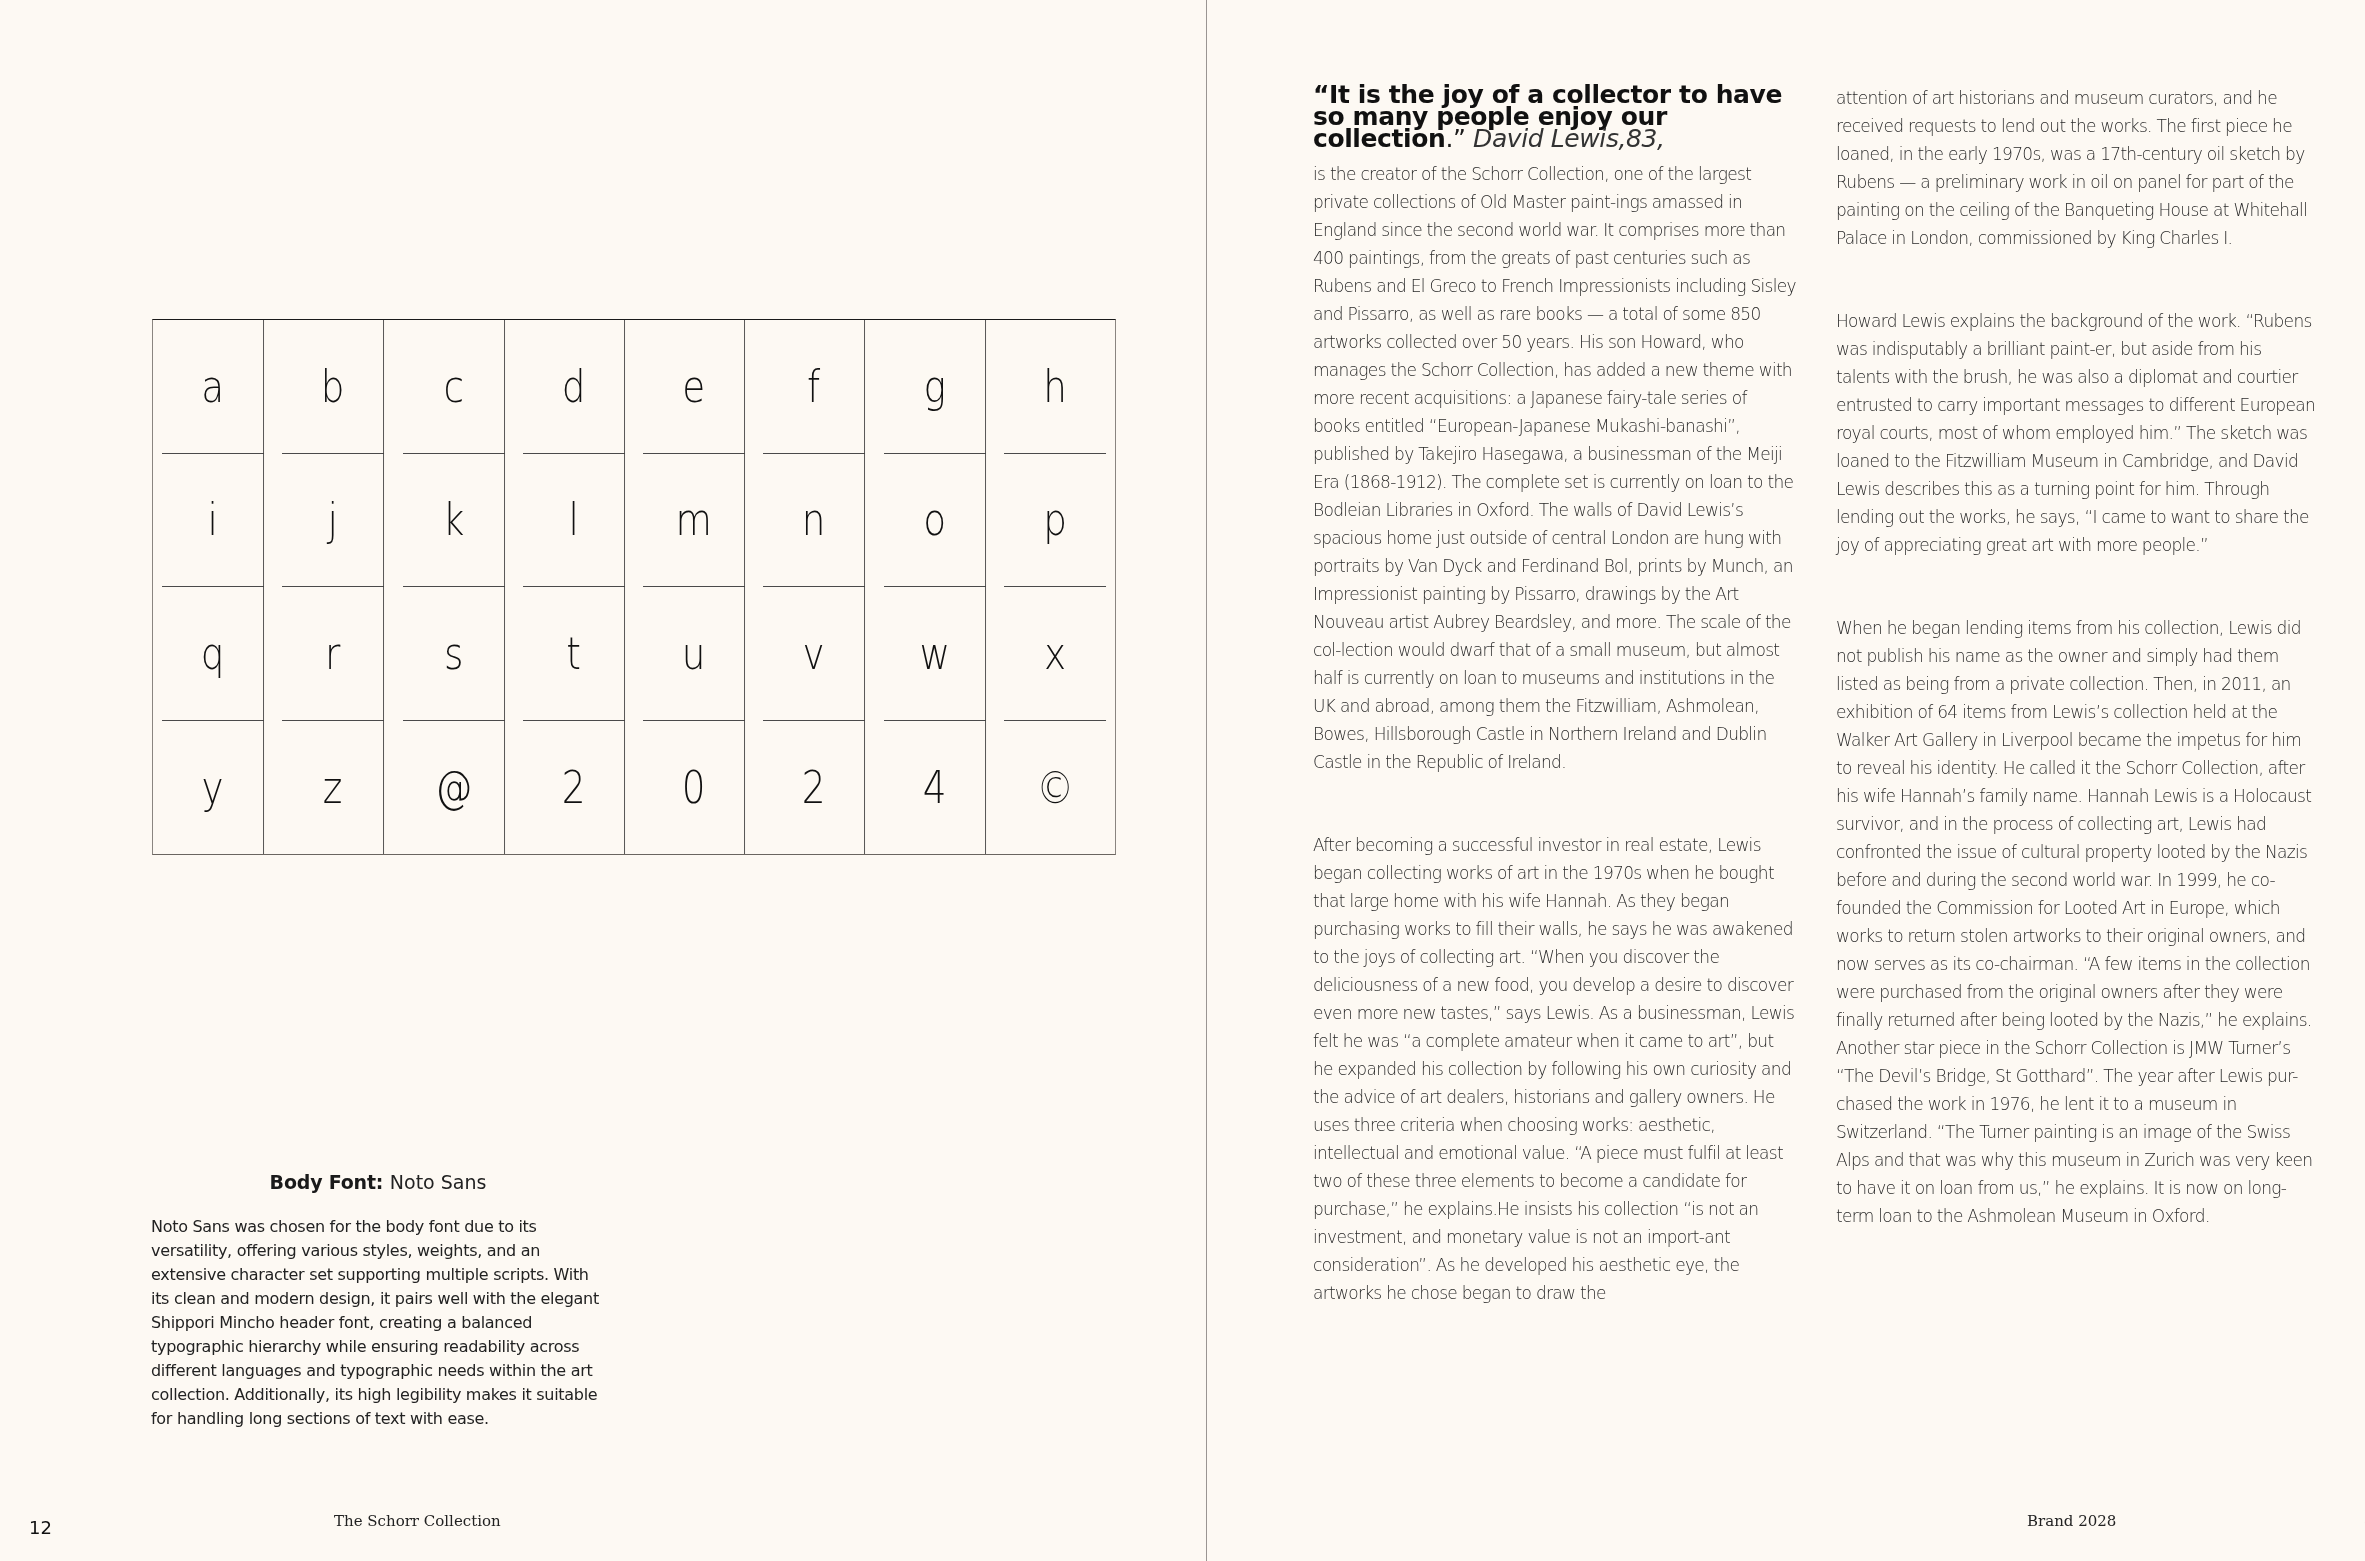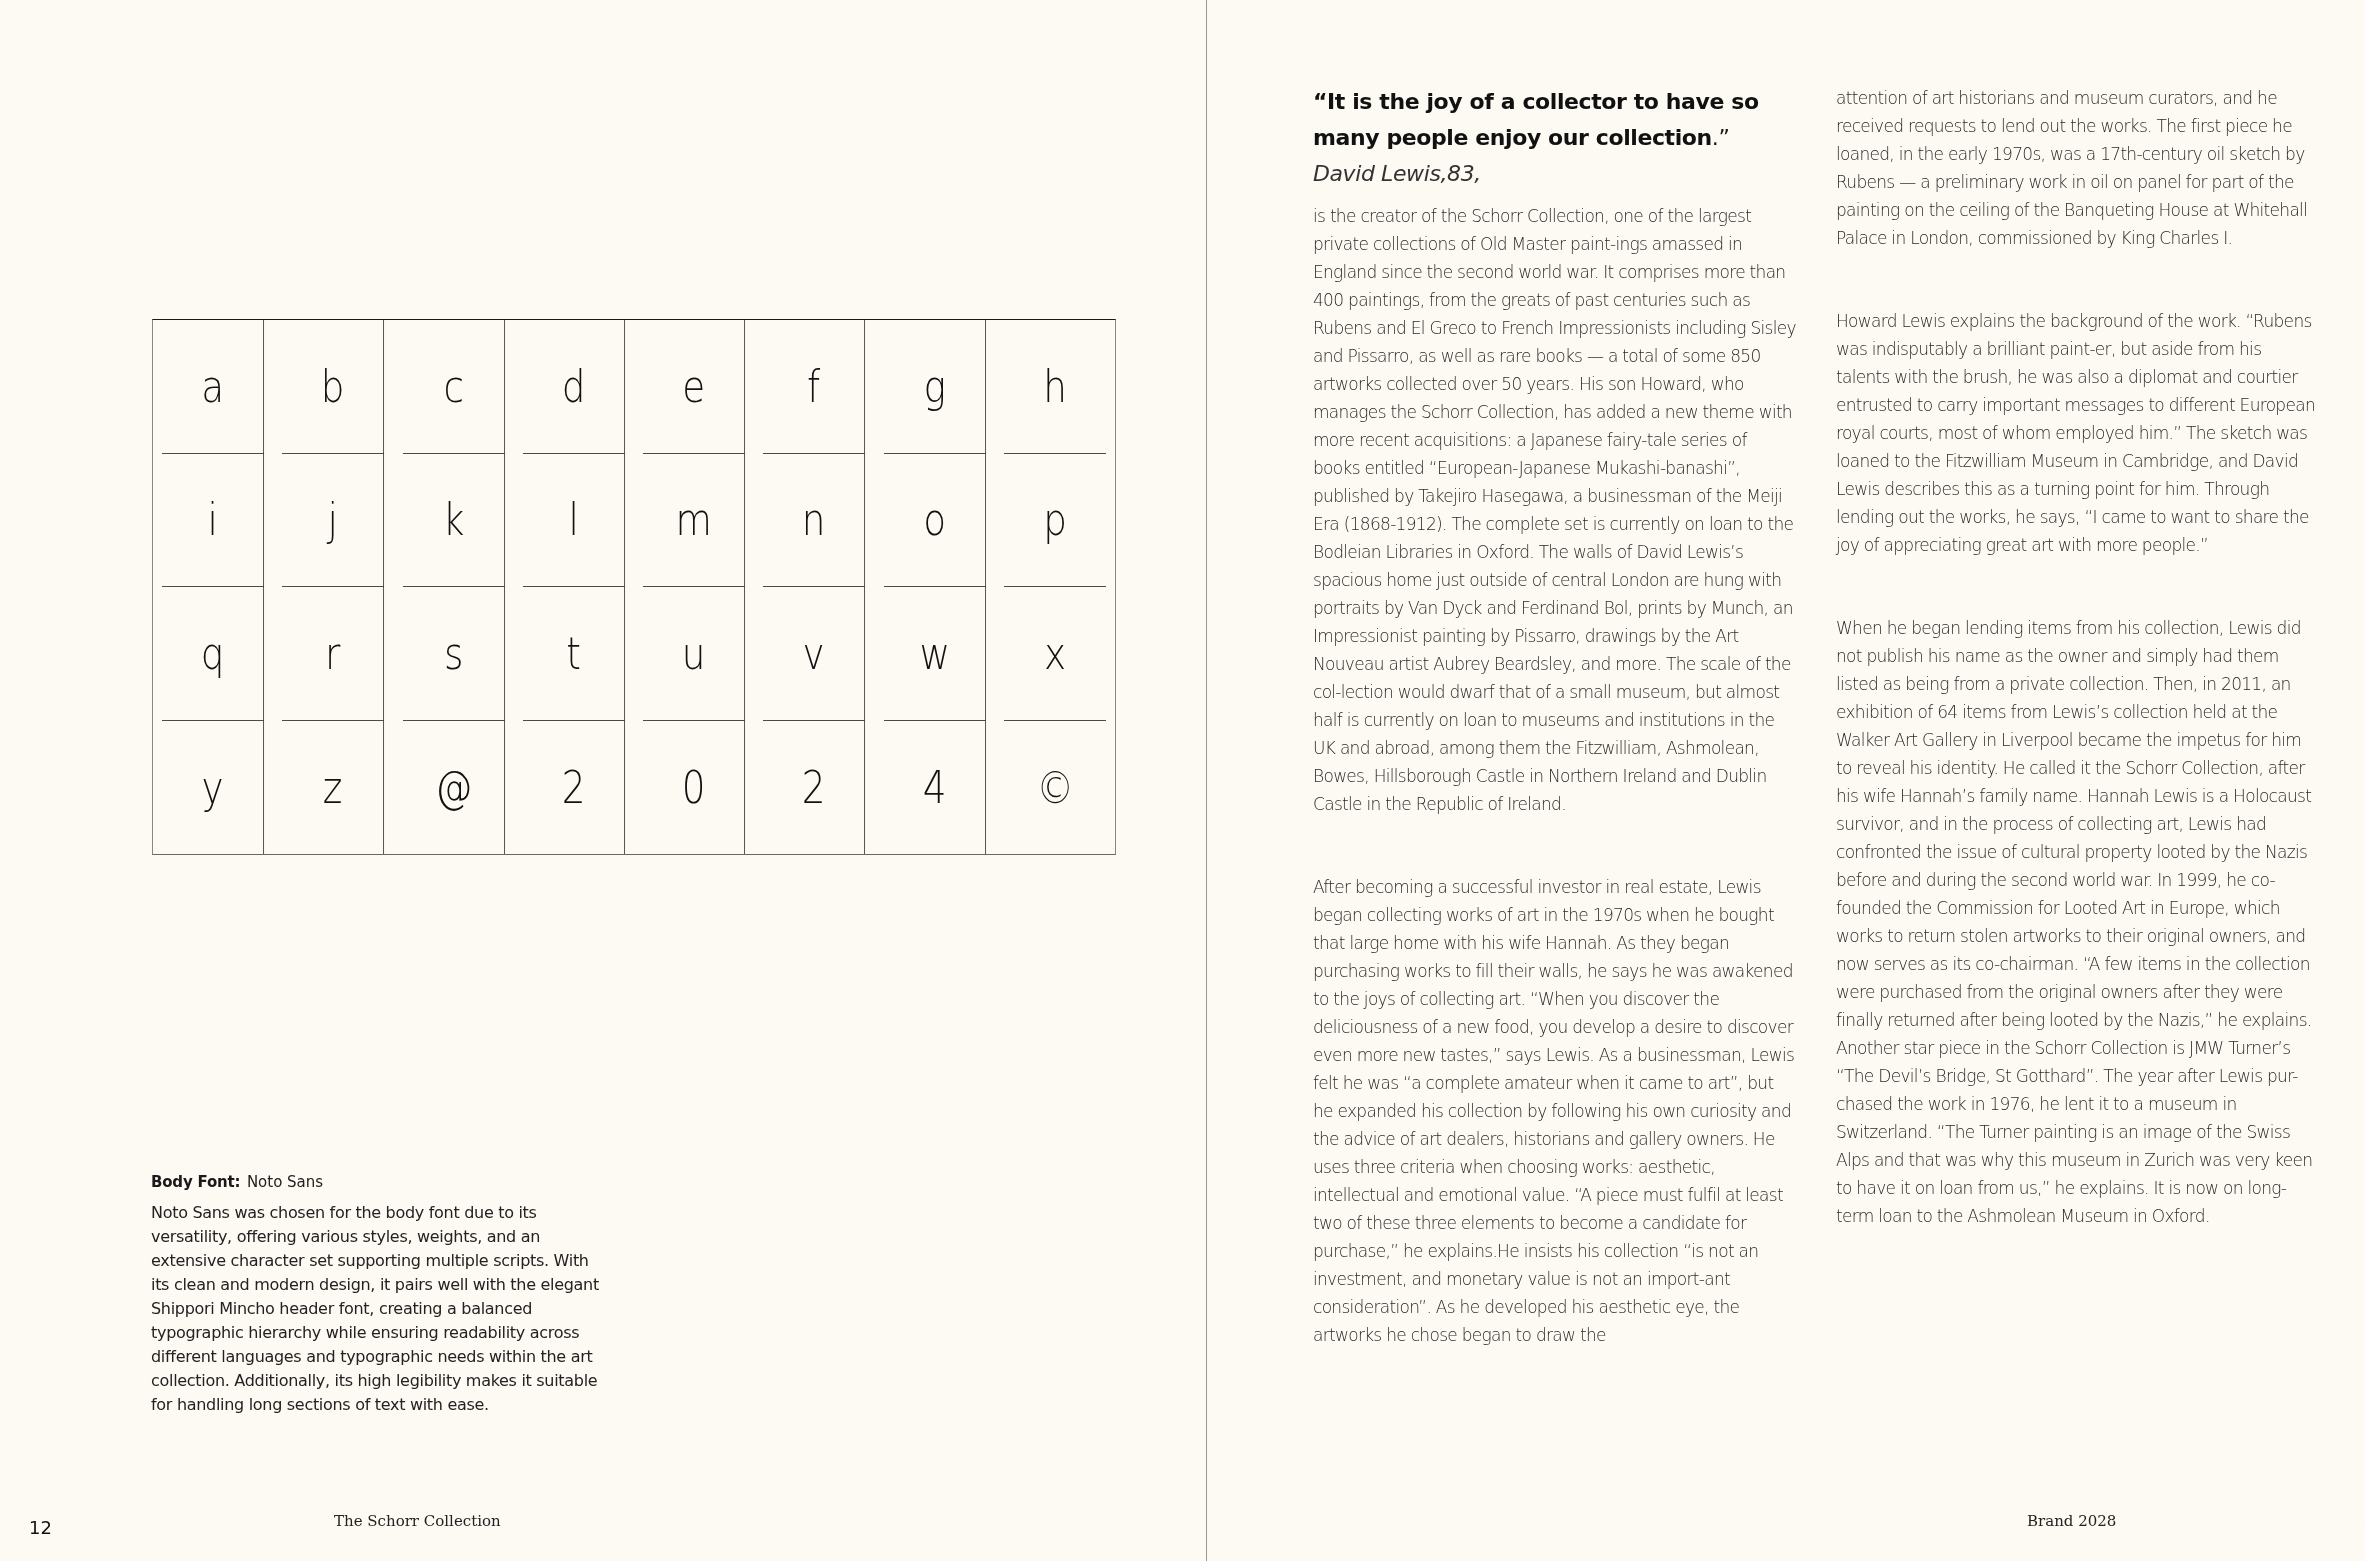--- a/index.html
+++ b/index.html
@@ -24,34 +24,34 @@
     display: flex; align-items: center; justify-content: center;
     border-right: 0.9px solid #3a3a3a; border-bottom: 1.4px solid #4a4a4a;
     font-family: "DejaVu Sans", sans-serif; font-weight: 200; font-size: 44px;
     color: #111; box-sizing: border-box; transform: scaleX(0.85);
   }
   .glyph-cell.col-last { border-right: none; }
   .glyph-cell.row-last { border-bottom: none; }
 
   
   .font-note { position: absolute; left: 151px; top: 1172px; width: 454px; }
-  .font-note-title { font-size: 15px; line-height: 21px; margin: 0 0 8px 0; }
+  .font-note-title { font-size: 19px; line-height: 21px; margin: 0 0 22px 0; text-align: center; }
   .font-note-title .lbl { font-weight: bold; letter-spacing: -0.2px; }
   .font-note-title .val { font-weight: normal; margin-left: 6.6px; color: #222; }
   .font-note-body {
     font-size: 16px; line-height: 24px; color: #222; margin: 0;
     letter-spacing: -0.3px;
   }
 
   
   .col { position: absolute; width: 483px; }
   .col-1 { left: 1313px; top: 84px; }
   .col-2 { left: 1836px; top: 84px; }
   .pull-quote {
-    font-size: 22px; line-height: 36px; margin: 0 0 9.5px 0; letter-spacing: -0.4px;
+    font-size: 25px; line-height: 22px; margin: 0 0 9.5px 0; letter-spacing: -0.4px;
   }
   .pull-quote .q { font-weight: bold; color: #111; }
   .pull-quote .attr { font-style: italic; font-weight: 300; color: #333; }
   .body-p {
     font-size: 17px; line-height: 28px; margin: 0; color: #2a2a2a;
     font-weight: 300; letter-spacing: -0.7px;
     font-family: "DejaVu Sans", sans-serif;
   }
   .gap-lg { height: 55px; }
 

